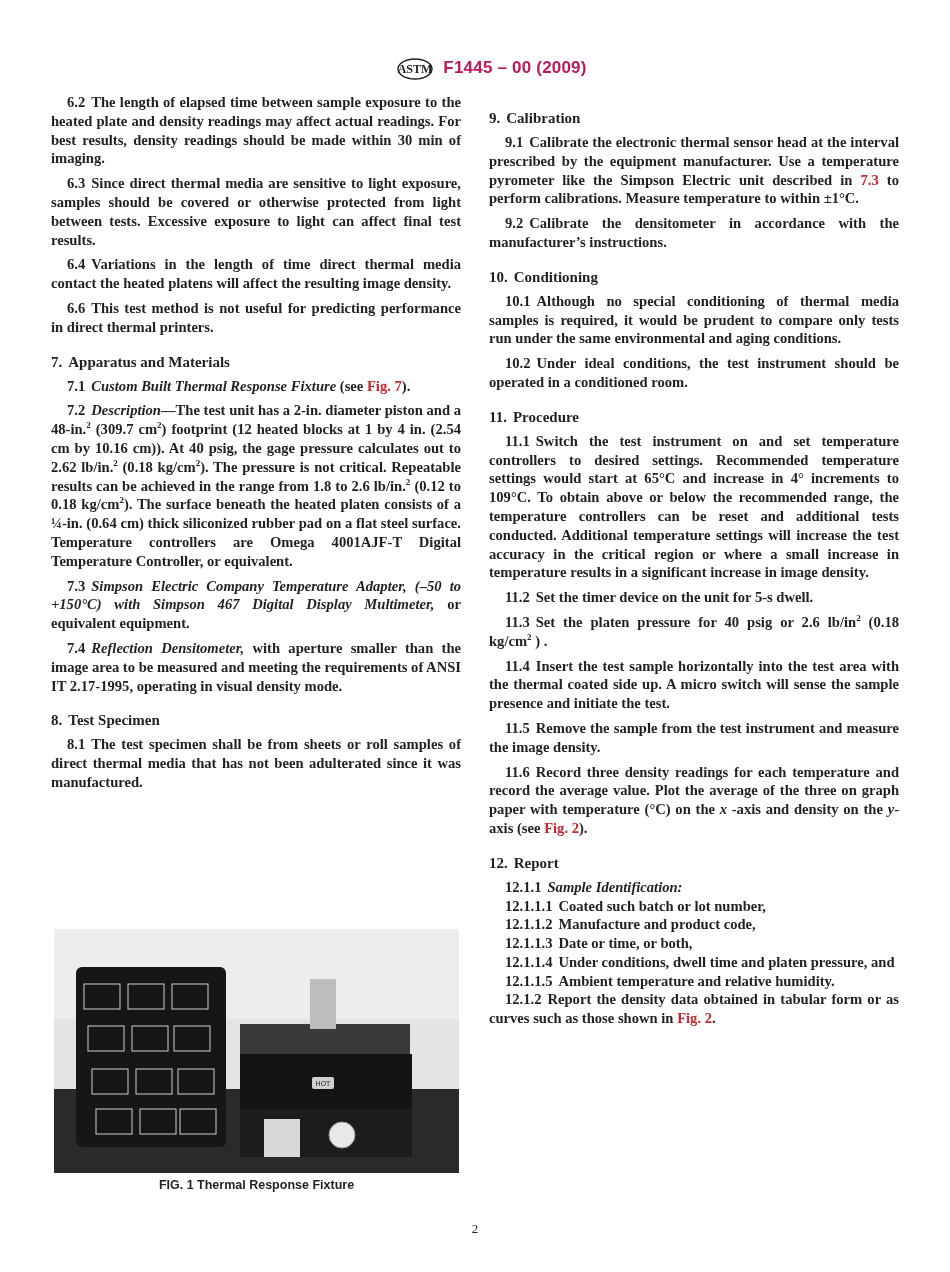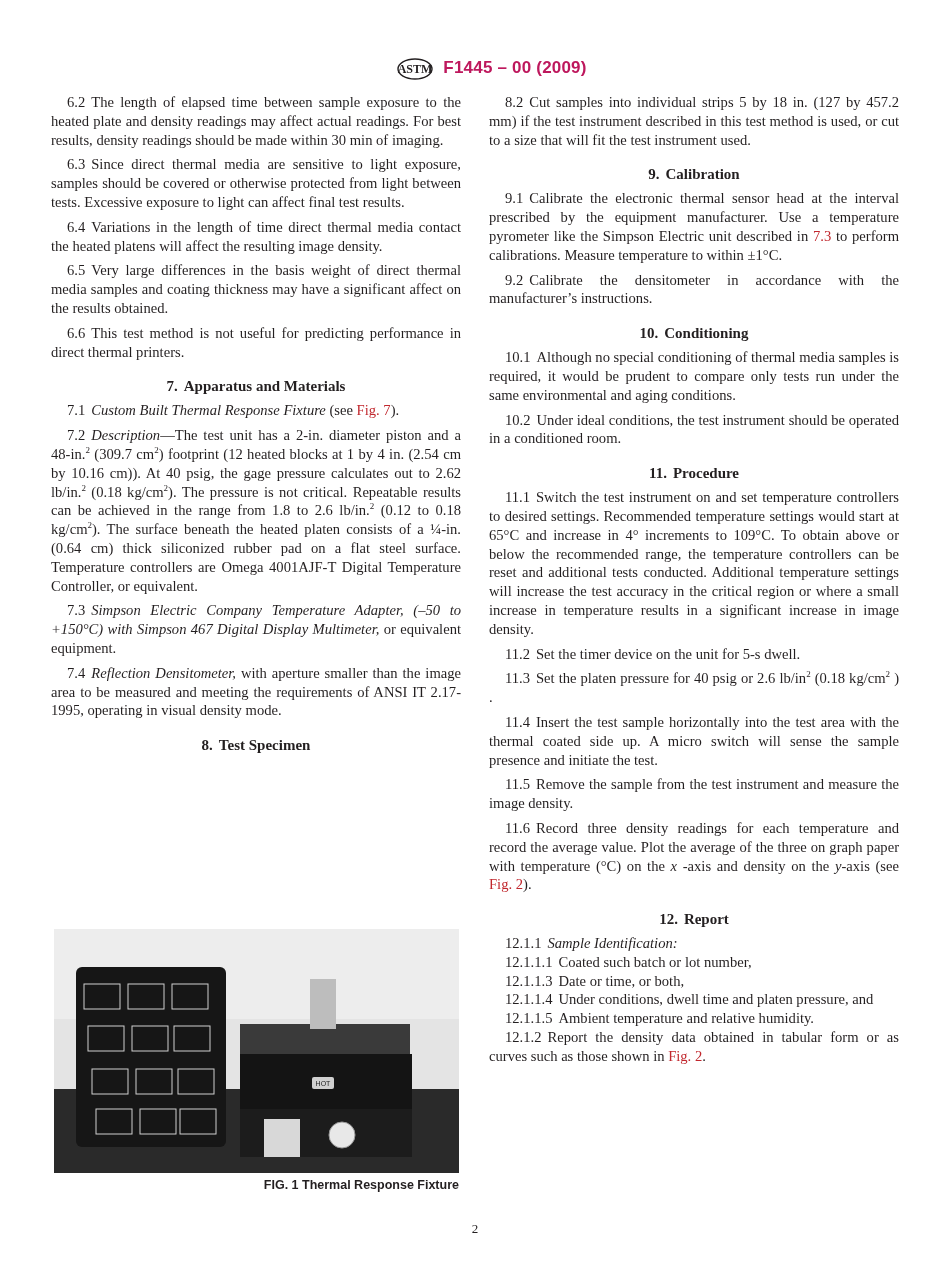--- a/index.html
+++ b/index.html
@@ -16,37 +16,37 @@
   .doc-id {
     font-family: "Liberation Sans", "DejaVu Sans", sans-serif;
     font-weight: bold; font-size: 17px; color: #be185d; letter-spacing: 0.2px;
   }
   .col {
     position: absolute; top: 93px; width: 410px;
     font-size: 14.6px; line-height: 18.8px;
   }
   .col.left { left: 51px; }
   .col.right { left: 489px; }
-  p { margin: 0 0 6px 0; text-align: justify; text-indent: 16px; hyphens: none; }
+  p { margin: 0 0 6px 0; text-align: justify; text-indent: 16px; hyphens: none; font-weight: bold; }
   p.item { margin-bottom: 0; }
   h2 {
     font-family: "Liberation Serif", "DejaVu Serif", serif;
-    font-weight: bold; font-size: 15px; margin: 16px 0 6px 0; line-height: 18px; text-align: center;
+    font-weight: bold; font-size: 15px; margin: 16px 0 6px 0; line-height: 18px;
   }
   h2 .num { margin-right: 6px; }
   .num-lbl { margin-right: 6px; }
   em { font-style: italic; }
   a.xref { color: #c1272d; text-decoration: none; }
   sup { font-size: 9px; line-height: 0; vertical-align: 6px; }
   .figure {
     position: absolute; left: 54px; top: 929px; width: 405px; height: 244px;
     background: #d8d8d8; overflow: hidden;
   }
   .fig-caption {
-    position: absolute; left: 54px; top: 1178px; width: 405px; text-align: right;
+    position: absolute; left: 54px; top: 1178px; width: 405px; text-align: center;
     font-family: "Liberation Sans", "DejaVu Sans", sans-serif;
     font-weight: bold; font-size: 12.5px; color: #231f20;
   }
   .page-num {
     position: absolute; top: 1221px; left: 0; width: 950px; text-align: center;
     font-size: 13px;
   }
 </style>
 </head>
 <body>
@@ -56,30 +56,30 @@
     <ellipse cx="20" cy="15" rx="17" ry="10" fill="none" stroke="#231f20" stroke-width="1.4"></ellipse>
     <text x="20" y="19" text-anchor="middle" font-family="Liberation Serif, serif" font-weight="bold" font-size="12" fill="#231f20">ASTM</text>
   </svg>
   <span class="doc-id">F1445 – 00 (2009)</span>
 </div>
 
 <div class="col left">
   <p><span class="num-lbl">6.2</span><span>The length of elapsed time between sample exposure to the heated plate and density readings may affect actual readings. For best results, density readings should be made within 30 min of imaging.</span></p>
   <p><span class="num-lbl">6.3</span><span>Since direct thermal media are sensitive to light exposure, samples should be covered or otherwise protected from light between tests. Excessive exposure to light can affect final test results.</span></p>
   <p><span class="num-lbl">6.4</span><span>Variations in the length of time direct thermal media contact the heated platens will affect the resulting image density.</span></p>
-  <p><span class="num-lbl">6.5</span><span>Very large differences in the basis weight of direct thermal media samples and coating thickness may have a significant affect on the results obtained.</span></p>
   <p><span class="num-lbl">6.6</span><span>This test method is not useful for predicting performance in direct thermal printers.</span></p>
 
   <h2><span class="num">7.</span><span>Apparatus and Materials</span></h2>
   <p><span class="num-lbl">7.1</span><em>Custom Built Thermal Response Fixture</em><span> (see </span><a class="xref" href="#">Fig. 7</a><span>).</span></p>
   <p><span class="num-lbl">7.2</span><em>Description</em><span>—The test unit has a 2-in. diameter piston and a 48-in.</span><sup>2</sup><span> (309.7 cm</span><sup>2</sup><span>) footprint (12 heated blocks at 1 by 4 in. (2.54 cm by 10.16 cm)). At 40 psig, the gage pressure calculates out to 2.62 lb/in.</span><sup>2</sup><span> (0.18 kg/cm</span><sup>2</sup><span>). The pressure is not critical. Repeatable results can be achieved in the range from 1.8 to 2.6 lb/in.</span><sup>2</sup><span> (0.12 to 0.18 kg/cm</span><sup>2</sup><span>). The surface beneath the heated platen consists of a ¼-in. (0.64 cm) thick siliconized rubber pad on a flat steel surface. Temperature controllers are Omega 4001AJF-T Digital Temperature Controller, or equivalent.</span></p>
   <p><span class="num-lbl">7.3</span><em>Simpson Electric Company Temperature Adapter, (–50 to +150°C) with Simpson 467 Digital Display Multimeter,</em><span> or equivalent equipment.</span></p>
   <p><span class="num-lbl">7.4</span><em>Reflection Densitometer,</em><span> with aperture smaller than the image area to be measured and meeting the requirements of ANSI IT 2.17-1995, operating in visual density mode.</span></p>
 
   <h2><span class="num">8.</span><span>Test Specimen</span></h2>
+  <p><span class="num-lbl">8.1</span><span>The test specimen shall be from sheets or roll samples of direct thermal media that has not been adulterated since it was manufactured.</span></p>
 </div>
 
 <div class="figure">
   <svg width="405" height="244" viewBox="0 0 405 244">
     <rect x="0" y="0" width="405" height="244" fill="#e4e4e4"></rect>
     <rect x="0" y="0" width="405" height="90" fill="#ededed"></rect>
     <rect x="0" y="160" width="405" height="84" fill="#2a2a2a"></rect>
 
     <rect x="22" y="38" width="150" height="180" rx="6" fill="#161616"></rect>
     <g fill="none" stroke="#cfcfcf" stroke-width="1">
@@ -103,40 +103,40 @@
     <rect x="256" y="50" width="26" height="50" fill="#bdbdbd"></rect>
     <rect x="258" y="148" width="22" height="12" rx="2" fill="#d0d0d0"></rect>
     <text x="269" y="157" text-anchor="middle" font-family="Liberation Sans, sans-serif" font-size="7" fill="#222">HOT</text>
     <rect x="210" y="190" width="36" height="38" fill="#d8d8d8"></rect>
     <circle cx="288" cy="206" r="13" fill="#e8e8e8" stroke="#999"></circle>
   </svg>
 </div>
 <div class="fig-caption">FIG. 1 Thermal Response Fixture</div>
 
 <div class="col right">
-  <p><span class="num-lbl">8.2</span><span>Cut samples into individual strips 5 by 18 in. (127 by 457.2 mm) if the test instrument described in this test method is used, or cut to a size that will fit the test instrument used.</span></p>
 
   <h2><span class="num">9.</span><span>Calibration</span></h2>
   <p><span class="num-lbl">9.1</span><span>Calibrate the electronic thermal sensor head at the interval prescribed by the equipment manufacturer. Use a temperature pyrometer like the Simpson Electric unit described in </span><a class="xref" href="#">7.3</a><span> to perform calibrations. Measure temperature to within ±1°C.</span></p>
   <p><span class="num-lbl">9.2</span><span>Calibrate the densitometer in accordance with the manufacturer’s instructions.</span></p>
 
   <h2><span class="num">10.</span><span>Conditioning</span></h2>
   <p><span class="num-lbl">10.1</span><span>Although no special conditioning of thermal media samples is required, it would be prudent to compare only tests run under the same environmental and aging conditions.</span></p>
   <p><span class="num-lbl">10.2</span><span>Under ideal conditions, the test instrument should be operated in a conditioned room.</span></p>
 
   <h2><span class="num">11.</span><span>Procedure</span></h2>
   <p><span class="num-lbl">11.1</span><span>Switch the test instrument on and set temperature controllers to desired settings. Recommended temperature settings would start at 65°C and increase in 4° increments to 109°C. To obtain above or below the recommended range, the temperature controllers can be reset and additional tests conducted. Additional temperature settings will increase the test accuracy in the critical region or where a small increase in temperature results in a significant increase in image density.</span></p>
   <p><span class="num-lbl">11.2</span><span>Set the timer device on the unit for 5-s dwell.</span></p>
   <p><span class="num-lbl">11.3</span><span>Set the platen pressure for 40 psig or 2.6 lb/in</span><sup>2</sup><span> (0.18 kg/cm</span><sup>2</sup><span> ) .</span></p>
   <p><span class="num-lbl">11.4</span><span>Insert the test sample horizontally into the test area with the thermal coated side up. A micro switch will sense the sample presence and initiate the test.</span></p>
   <p><span class="num-lbl">11.5</span><span>Remove the sample from the test instrument and measure the image density.</span></p>
   <p><span class="num-lbl">11.6</span><span>Record three density readings for each temperature and record the average value. Plot the average of the three on graph paper with temperature (°C) on the </span><em>x</em><span> -axis and density on the </span><em>y</em><span>-axis (see </span><a class="xref" href="#">Fig. 2</a><span>).</span></p>
 
   <h2><span class="num">12.</span><span>Report</span></h2>
   <p class="item"><span class="num-lbl">12.1.1</span><em>Sample Identification:</em></p>
   <p class="item"><span class="num-lbl">12.1.1.1</span><span>Coated such batch or lot number,</span></p>
+  <p class="item"><span class="num-lbl">12.1.1.2</span><span>Manufacture and product code,</span></p>
   <p class="item"><span class="num-lbl">12.1.1.3</span><span>Date or time, or both,</span></p>
   <p class="item"><span class="num-lbl">12.1.1.4</span><span>Under conditions, dwell time and platen pressure, and</span></p>
   <p class="item"><span class="num-lbl">12.1.1.5</span><span>Ambient temperature and relative humidity.</span></p>
   <p class="item"><span class="num-lbl">12.1.2</span><span>Report the density data obtained in tabular form or as curves such as those shown in </span><a class="xref" href="#">Fig. 2</a><span>.</span></p>
 </div>
 
 <div class="page-num">2</div>
 
 </body></html>

